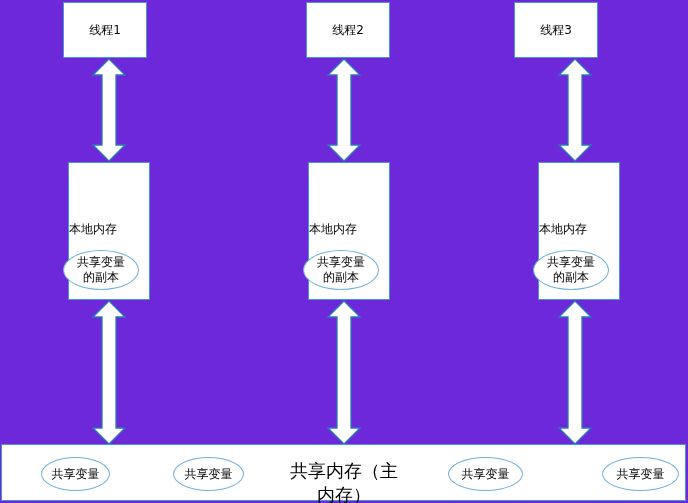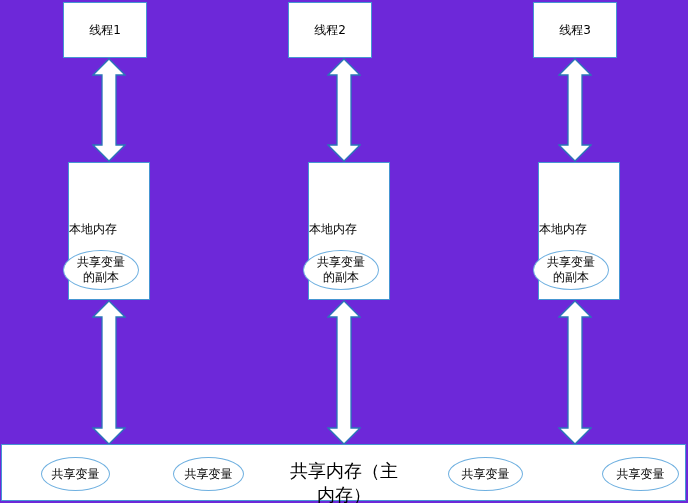--- a/index.html
+++ b/index.html
@@ -91,22 +91,22 @@
   .main-label {
     position: absolute;
     left: 281px;
     top: 14px;
     width: 122px;
     text-align: center;
     font-size: 18px;
   }
   
   .col1 .thread-box { left: 63px; }
-  .col2 .thread-box { left: 288px; }
-  .col3 .thread-box { left: 533px; }
+  .col2 .thread-box { left: 306px; }
+  .col3 .thread-box { left: 514px; }
   .col1 .local-box { left: 68px; }
   .col2 .local-box { left: 308px; }
   .col3 .local-box { left: 538px; }
   .col1 .arrow { left: 92px; }
   .col2 .arrow { left: 327px; }
   .col3 .arrow { left: 558px; }
   .arrow-top { top: 58px; height: 104px; }
   .arrow-bottom { top: 300px; height: 145px; }
   .se1 { left: 39px;  width: 69px; }
   .se2 { left: 171px; width: 71px; }

